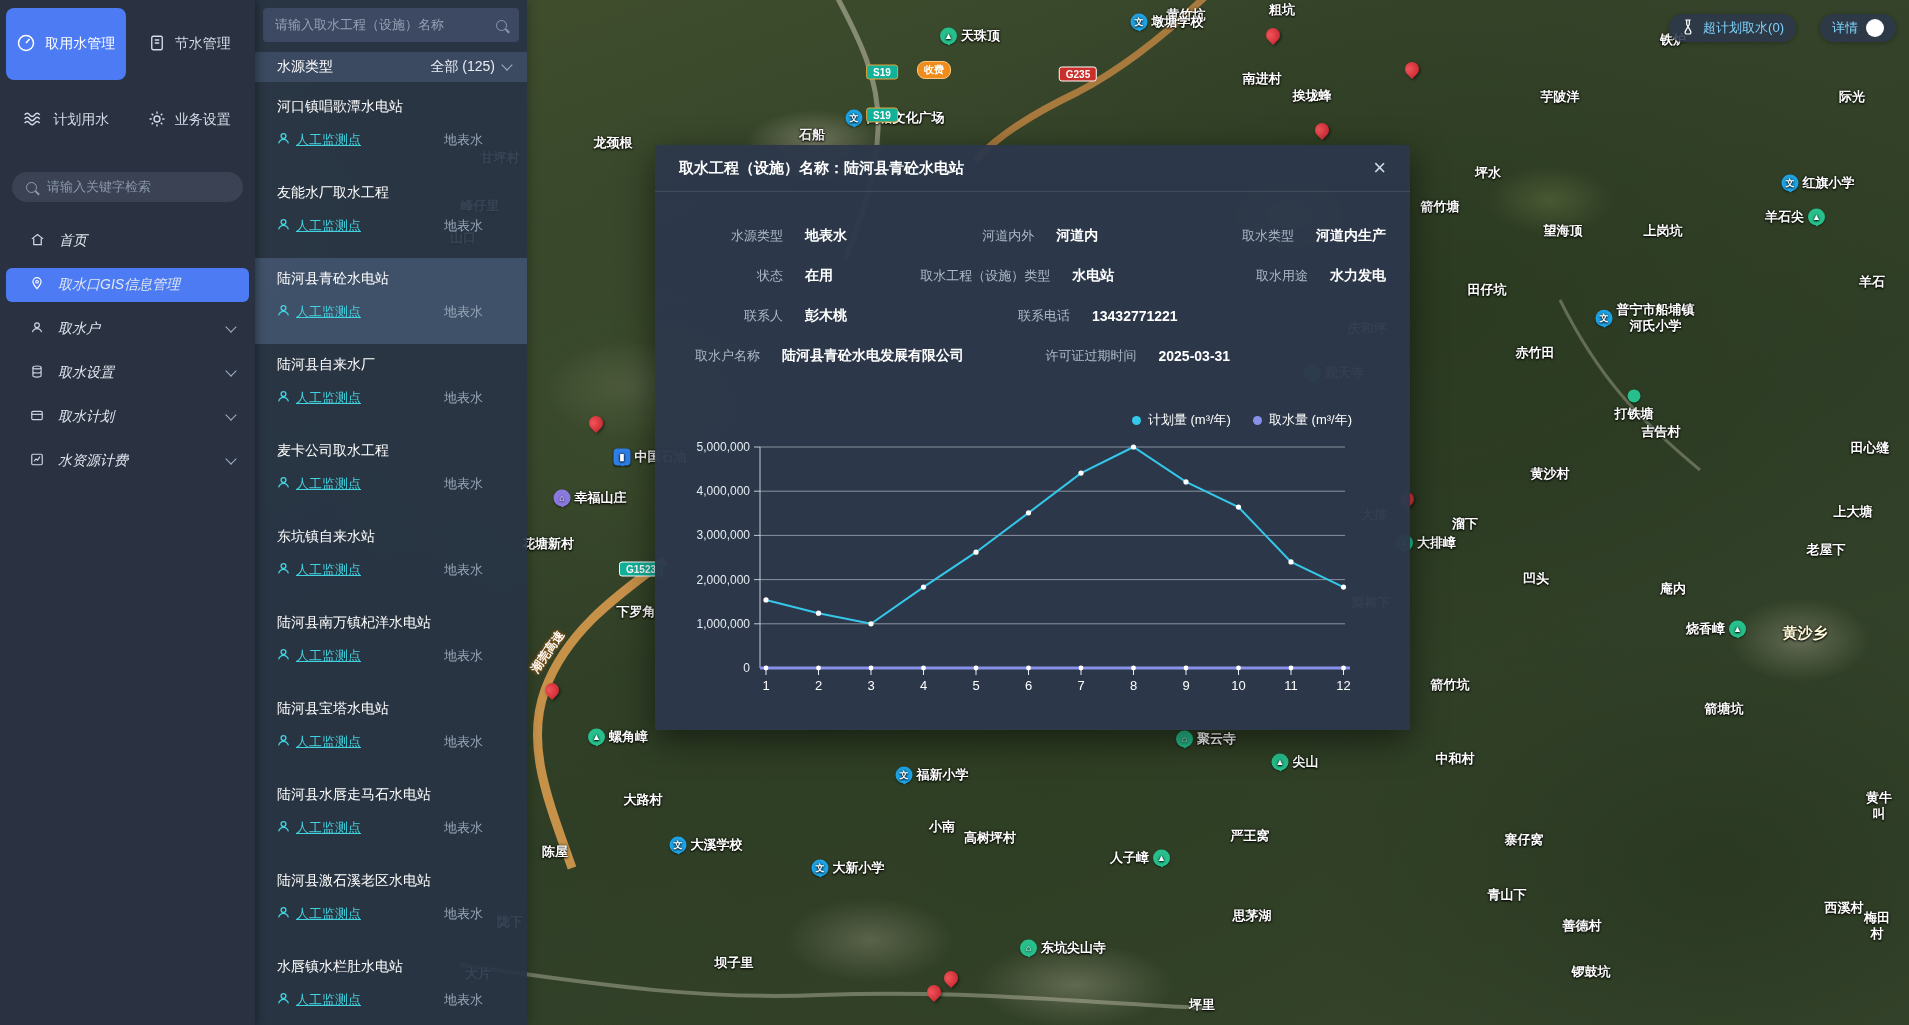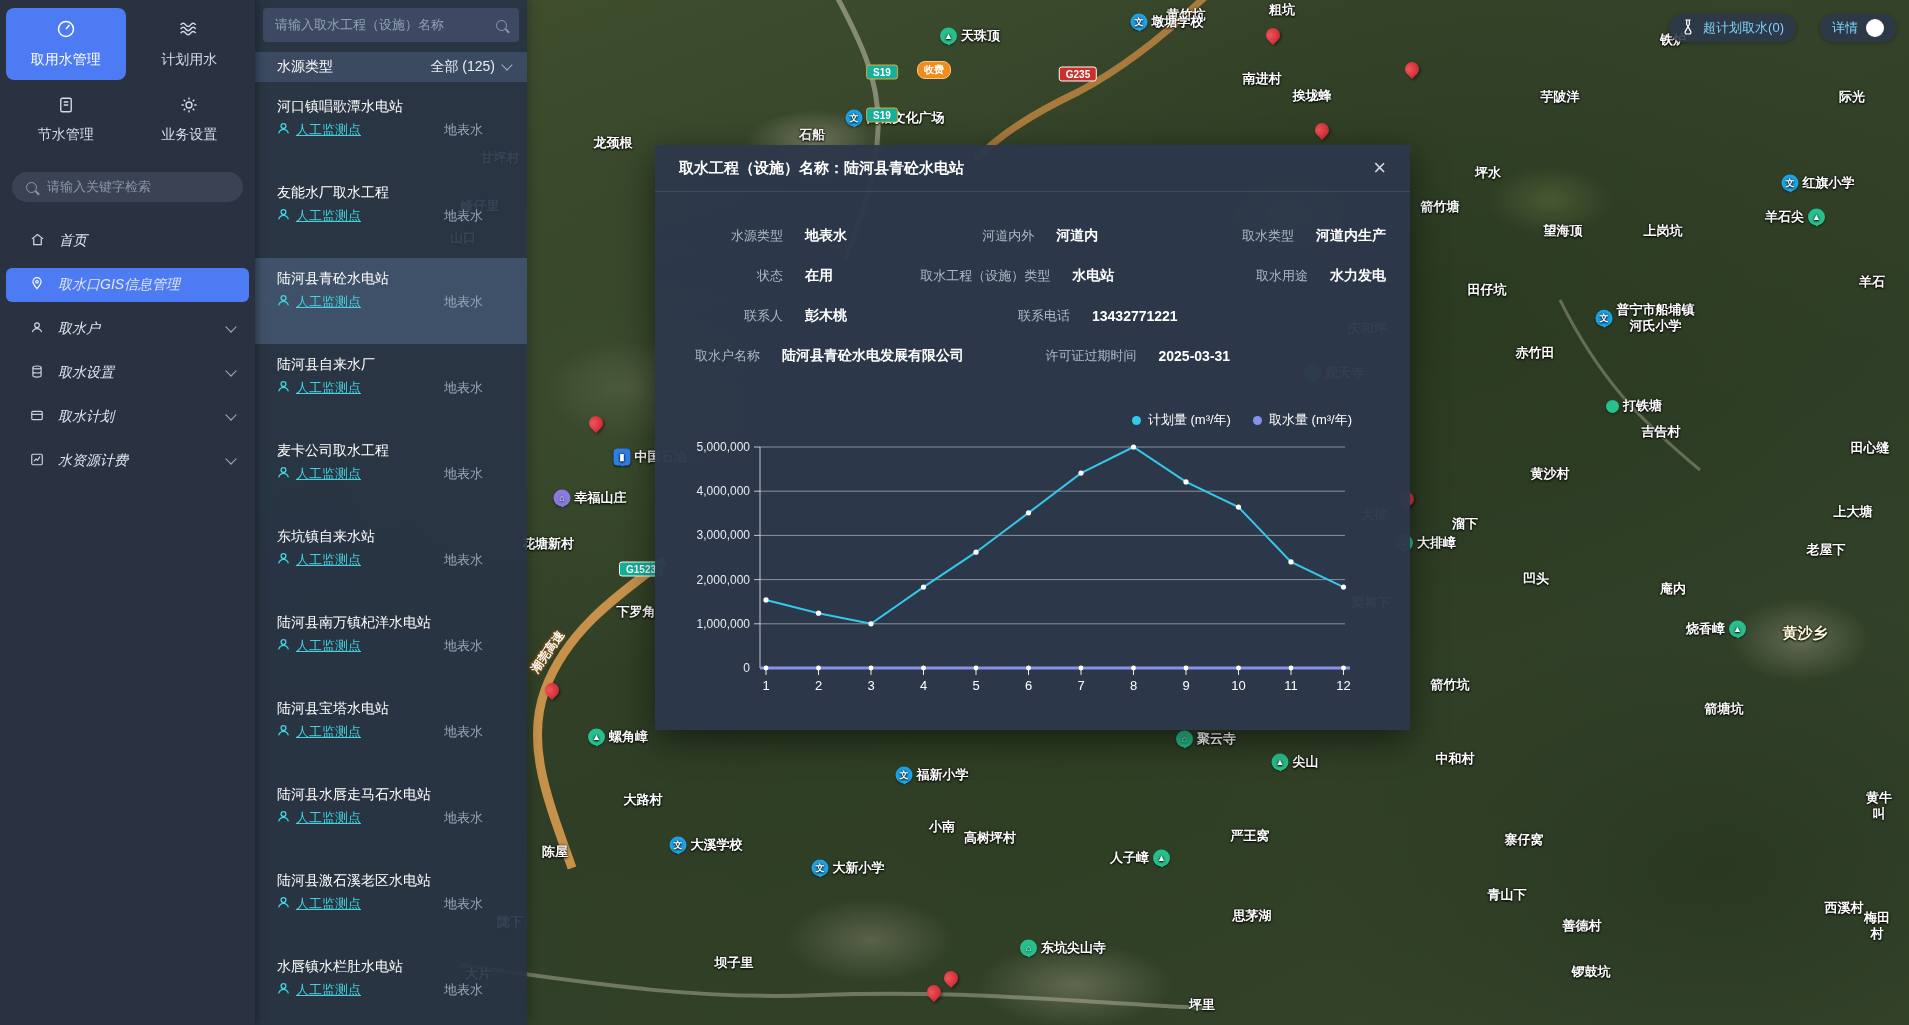--- a/index.html
+++ b/index.html
@@ -48,21 +48,21 @@
   .badge.g15{background:#12b29a;border:1px solid #fff}
   
   .top-controls{position:absolute;top:14px;right:13px;display:flex;gap:24px;z-index:15;}
   .pill{height:28px;border-radius:15px;background:rgba(45,56,75,.88);color:#7dd3fc;font-size:13px;
     display:flex;align-items:center;gap:8px;padding:0 12px;box-shadow:0 1px 4px rgba(0,0,0,.3);}
   .toggle-dot{width:18px;height:18px;border-radius:50%;background:#fff;}
   
   .sidebar{position:absolute;left:0;top:0;width:255px;height:100%;background:#2a3140;z-index:10;
     display:flex;flex-direction:column;box-shadow:2px 0 8px rgba(0,0,0,.35);}
   .modules{display:grid;grid-template-columns:1fr 1fr;gap:4px;padding:8px 6px 0 6px;}
-  .module{height:72px;display:flex;flex-direction:column;align-items:center;justify-content:center;gap:9px;
+  .module{height:72px;display:flex;align-items:center;justify-content:center;gap:9px;
     border-radius:8px;color:#d6dce8;font-size:14px;cursor:pointer;}
   .module.active{background:#4c7bf4;color:#fff;}
   .module svg{stroke:currentColor;}
   .side-search{margin:16px 12px 0;height:30px;background:#3a4254;border-radius:15px;display:flex;
     align-items:center;gap:10px;padding:0 14px;color:#8b97ab;font-size:13px;}
   .mag{width:9px;height:9px;border:1.5px solid #8b9ab0;border-radius:50%;position:relative;flex:0 0 auto;}
   .mag::after{content:'';position:absolute;width:5px;height:1.5px;background:#8b9ab0;
     transform:rotate(45deg);right:-4px;bottom:-2px;}
   .nav{margin-top:22px;font-style:italic;}
   .nav-item{height:34px;display:flex;align-items:center;gap:14px;padding:0 14px 0 24px;color:#e3e8f0;
@@ -78,21 +78,21 @@
     z-index:9;box-sizing:border-box;padding-top:8px;box-shadow:2px 0 10px rgba(0,0,0,.25);}
   .panel-search{margin:0 8px;height:34px;background:#3d4962;border-radius:4px;display:flex;align-items:center;
     justify-content:space-between;padding:0 12px;color:#93a1b4;font-size:13px;}
   .filter-row{margin-top:10px;height:30px;background:#3b4a61;display:flex;align-items:center;
     padding:0 16px 0 22px;color:#fff;font-size:14px;}
   .filter-val{margin-left:auto;color:#e8edf4;display:flex;align-items:center;gap:8px;cursor:pointer;}
   .items{margin-top:4px;}
   .item{height:86px;box-sizing:border-box;padding:12px 14px 0 22px;cursor:pointer;}
   .item.selected{background:rgba(92,116,152,.45);}
   .item .t{color:#fff;font-size:14px;}
-  .item .meta{display:flex;align-items:center;margin-top:5px;font-size:13px;}
+  .item .meta{display:flex;align-items:center;margin-top:15px;font-size:13px;}
   .item .mon{color:#43d2df;text-decoration:underline;display:flex;gap:6px;align-items:center;}
   .item .mon svg{stroke:#43d2df;}
   .item .src{margin-left:auto;color:#98a7b8;margin-right:30px;}
   
   .modal{position:absolute;left:655px;top:145px;width:755px;height:585px;background:rgba(44,56,74,.97);
     z-index:20;border-radius:2px;box-shadow:0 10px 34px rgba(0,0,0,.5);}
   .modal-head{height:46px;display:flex;align-items:center;padding:0 24px;color:#fff;font-size:15px;
     font-weight:700;border-bottom:1px solid rgba(255,255,255,.1);}
   .close{margin-left:auto;color:#cfd8e3;font-size:22px;font-weight:400;cursor:pointer;line-height:1;}
   .details{padding:24px 24px 0 40px;}
@@ -136,21 +136,21 @@
       <div class="map-label" style="left: 1440px; top: 207px;"><span>箭竹塘</span></div>
       <div class="map-label" style="left: 1563px; top: 231px;"><span>望海顶</span></div>
       <div class="map-label" style="left: 1663px; top: 231px;"><span>上岗坑</span></div>
       <div class="map-label" style="left: 1818px; top: 183px;"><span class="poi school">文</span><span>红旗小学</span></div>
       <div class="map-label" style="left: 1795px; top: 217px;"><span>羊石尖</span><span class="poi mount">▲</span></div>
       <div class="map-label" style="left: 1872px; top: 282px;"><span>羊石</span></div>
       <div class="map-label" style="left: 1645px; top: 318px;"><span class="poi school">文</span><span>普宁市船埔镇
 河氏小学</span></div>
       <div class="map-label" style="left: 1487px; top: 290px;"><span>田仔坑</span></div>
       <div class="map-label" style="left: 1535px; top: 353px;"><span>赤竹田</span></div>
-      <div class="map-label" style="left: 1634px; top: 406px;"><span class="poi dot"></span><span>打铁塘</span></div>
+      <div class="map-label" style="left: 1634px; top: 406px; flex-direction: column;"><span class="poi dot"></span><span>打铁塘</span></div>
       <div class="map-label" style="left: 1661px; top: 432px;"><span>吉告村</span></div>
       <div class="map-label" style="left: 1870px; top: 448px;"><span>田心缝</span></div>
       <div class="map-label" style="left: 1550px; top: 474px;"><span>黄沙村</span></div>
       <div class="map-label" style="left: 1853px; top: 512px;"><span>上大塘</span></div>
       <div class="map-label" style="left: 1826px; top: 550px;"><span>老屋下</span></div>
       <div class="map-label" style="left: 1536px; top: 579px;"><span>凹头</span></div>
       <div class="map-label" style="left: 1673px; top: 589px;"><span>庵内</span></div>
       <div class="map-label" style="left: 1716px; top: 629px;"><span>烧香嶂</span><span class="poi mount">▲</span></div>
       <div class="map-label big" style="left: 1805px; top: 633px;"><span>黄沙乡</span></div>
       <div class="map-label" style="left: 1371px; top: 603px;"><span>梨树下</span></div>
@@ -236,31 +236,31 @@
 <aside class="sidebar">
   <div class="modules" id="modules">
       <div class="module active">
         <span><svg width="20" height="20" viewBox="0 0 24 24" fill="none" stroke-width="1.8">
             <circle cx="12" cy="12" r="9"></circle>
             <path d="M12 12l4.2-4.8"></path>
           </svg></span>
         <span>取用水管理</span>
       </div>
       <div class="module">
-        <span><svg width="22" height="20" viewBox="0 0 24 24" fill="none" stroke-width="1.8">
-            <path d="M2 7q3-4 6 0t6 0t6 0M2 12q3-4 6 0t6 0t6 0M2 17q3-4 6 0t6 0t6 0"></path>
-          </svg></span>
-        <span>计划用水</span>
-      </div>
-      <div class="module">
         <span><svg width="18" height="18" viewBox="0 0 24 24" fill="none" stroke-width="1.8">
             <rect x="5" y="3" width="14" height="18" rx="2"></rect>
             <path d="M9 8h6M9 12h6"></path>
           </svg></span>
         <span>节水管理</span>
+      </div>
+      <div class="module">
+        <span><svg width="22" height="20" viewBox="0 0 24 24" fill="none" stroke-width="1.8">
+            <path d="M2 7q3-4 6 0t6 0t6 0M2 12q3-4 6 0t6 0t6 0M2 17q3-4 6 0t6 0t6 0"></path>
+          </svg></span>
+        <span>计划用水</span>
       </div>
       <div class="module">
         <span><svg width="18" height="18" viewBox="0 0 24 24" fill="none" stroke-width="1.8">
             <circle cx="12" cy="12" r="4"></circle>
             <path d="M12 2v3M12 19v3M2 12h3M19 12h3M4.9 4.9l2.1 2.1M17 17l2.1 2.1M19.1 4.9L17 7M7 17l-2.1 2.1"></path>
           </svg></span>
         <span>业务设置</span>
       </div>
     </div>
   <div class="side-search">

